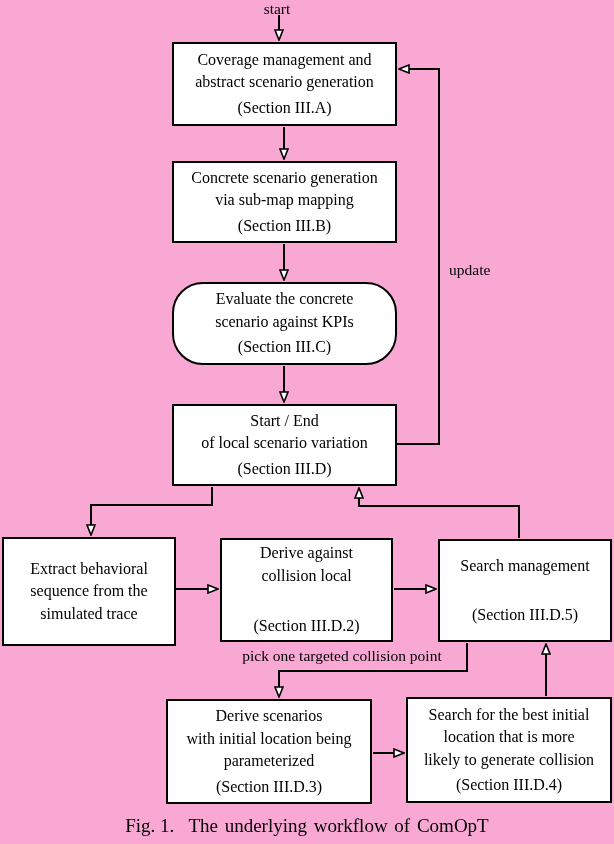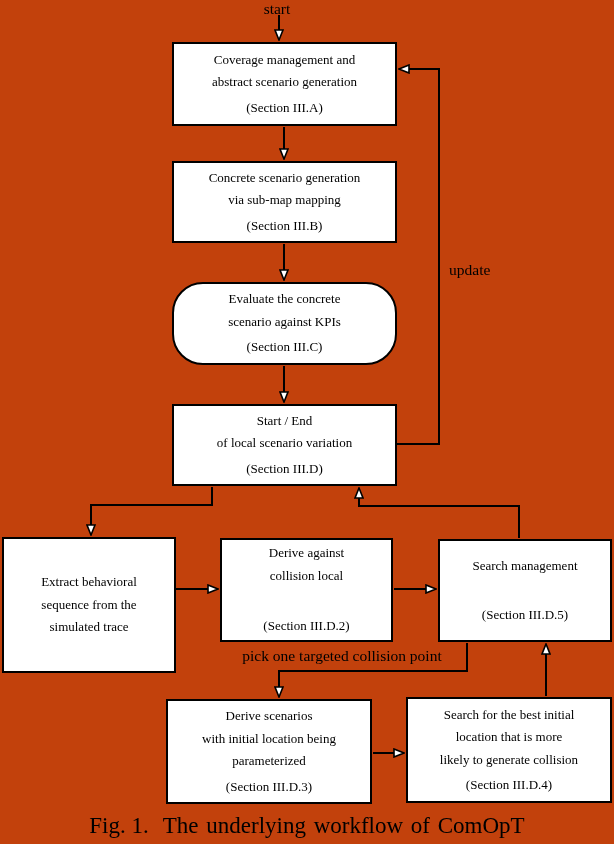--- a/index.html
+++ b/index.html
@@ -3,50 +3,50 @@
 <meta charset="utf-8">
 <style>
   html,body{margin:0;padding:0;background:#ffffff;}
   body{
     width:614px;height:844px;
     font-family:"Liberation Serif", serif;
     color:#000;
     position:relative;
     overflow:hidden;
   }
-  .fig{position:relative;width:614px;height:844px;background:#c2410c;}
+  .fig{position:relative;width:614px;height:844px;background:#f9a8d4;}
   svg.conn{position:absolute;left:0;top:0;width:614px;height:844px;pointer-events:none;}
   .node{
     position:absolute;
     box-sizing:border-box;
     border:2px solid #000;
     background:#fff;
     display:flex;
     flex-direction:column;
     align-items:center;
     justify-content:center;
     text-align:center;
-    font-size:13px;
+    font-size:16px;
     line-height:22.5px;
   }
   .node .section{margin-top:3px;}
   .node.gap-mid .section{margin-top:28px;}
   .node.gap-big .section{margin-top:27px;}
   .lbl{
     position:absolute;
     font-size:15.5px;
     line-height:17px;
     white-space:nowrap;
   }
   .lbl.center{text-align:center;}
   .caption{
     position:absolute;
     left:0;top:815px;width:614px;
     text-align:center;
-    font-size:23px;
+    font-size:19px;
     line-height:22px;
   }
   .caption .cap-tag{margin-right:14px;}
   .caption .cap-text{word-spacing:2px;}
 </style>
 </head>
 <body>
 
 <div class="fig">
 
@@ -95,21 +95,21 @@
     <div>scenario against KPIs</div>
     <div class="section">(Section III.C)</div>
   </div>
 
   <div class="node" style="left:172px;top:404px;width:225px;height:82px;">
     <div>Start / End</div>
     <div>of local scenario variation</div>
     <div class="section">(Section III.D)</div>
   </div>
 
-  <div class="node" style="left:2px;top:537px;width:174px;height:136px;text-align:right;">
+  <div class="node" style="left:2px;top:537px;width:174px;height:109px;text-align:right;">
     <div>Extract behavioral</div>
     <div>sequence from the</div>
     <div>simulated trace</div>
   </div>
 
   <div class="node gap-mid" style="left:220px;top:538px;width:173px;height:104px;">
     <div>Derive against</div>
     <div>collision local</div>
     <div class="section">(Section III.D.2)</div>
   </div>

